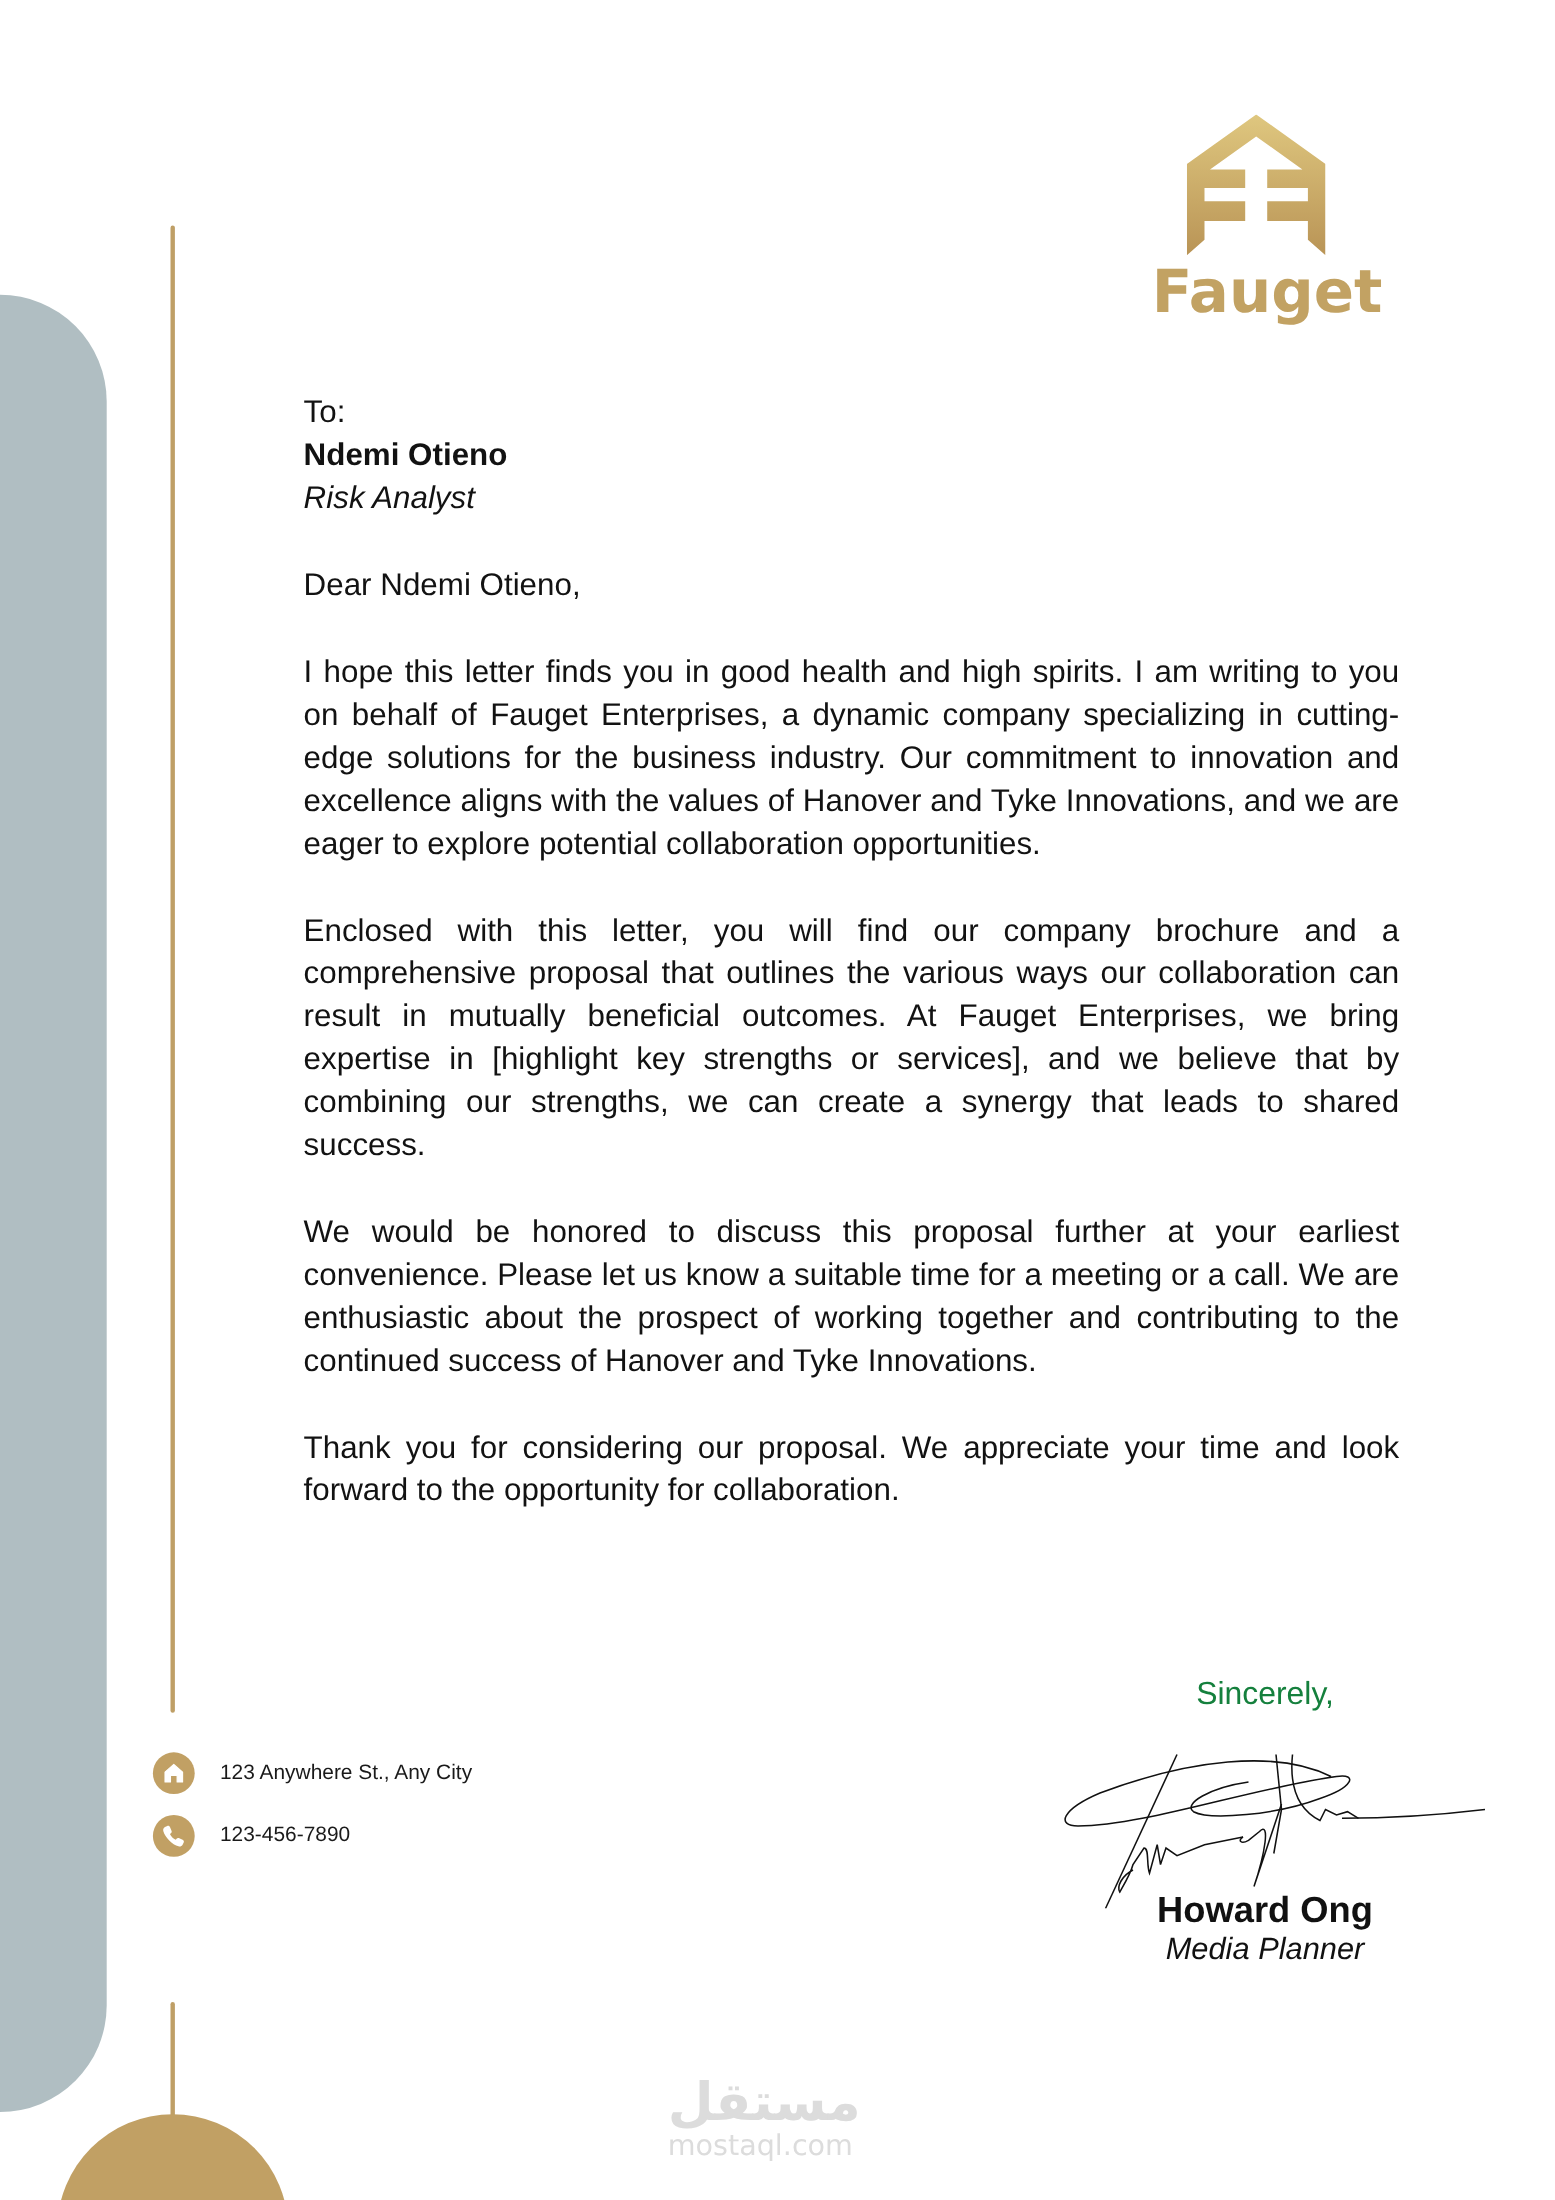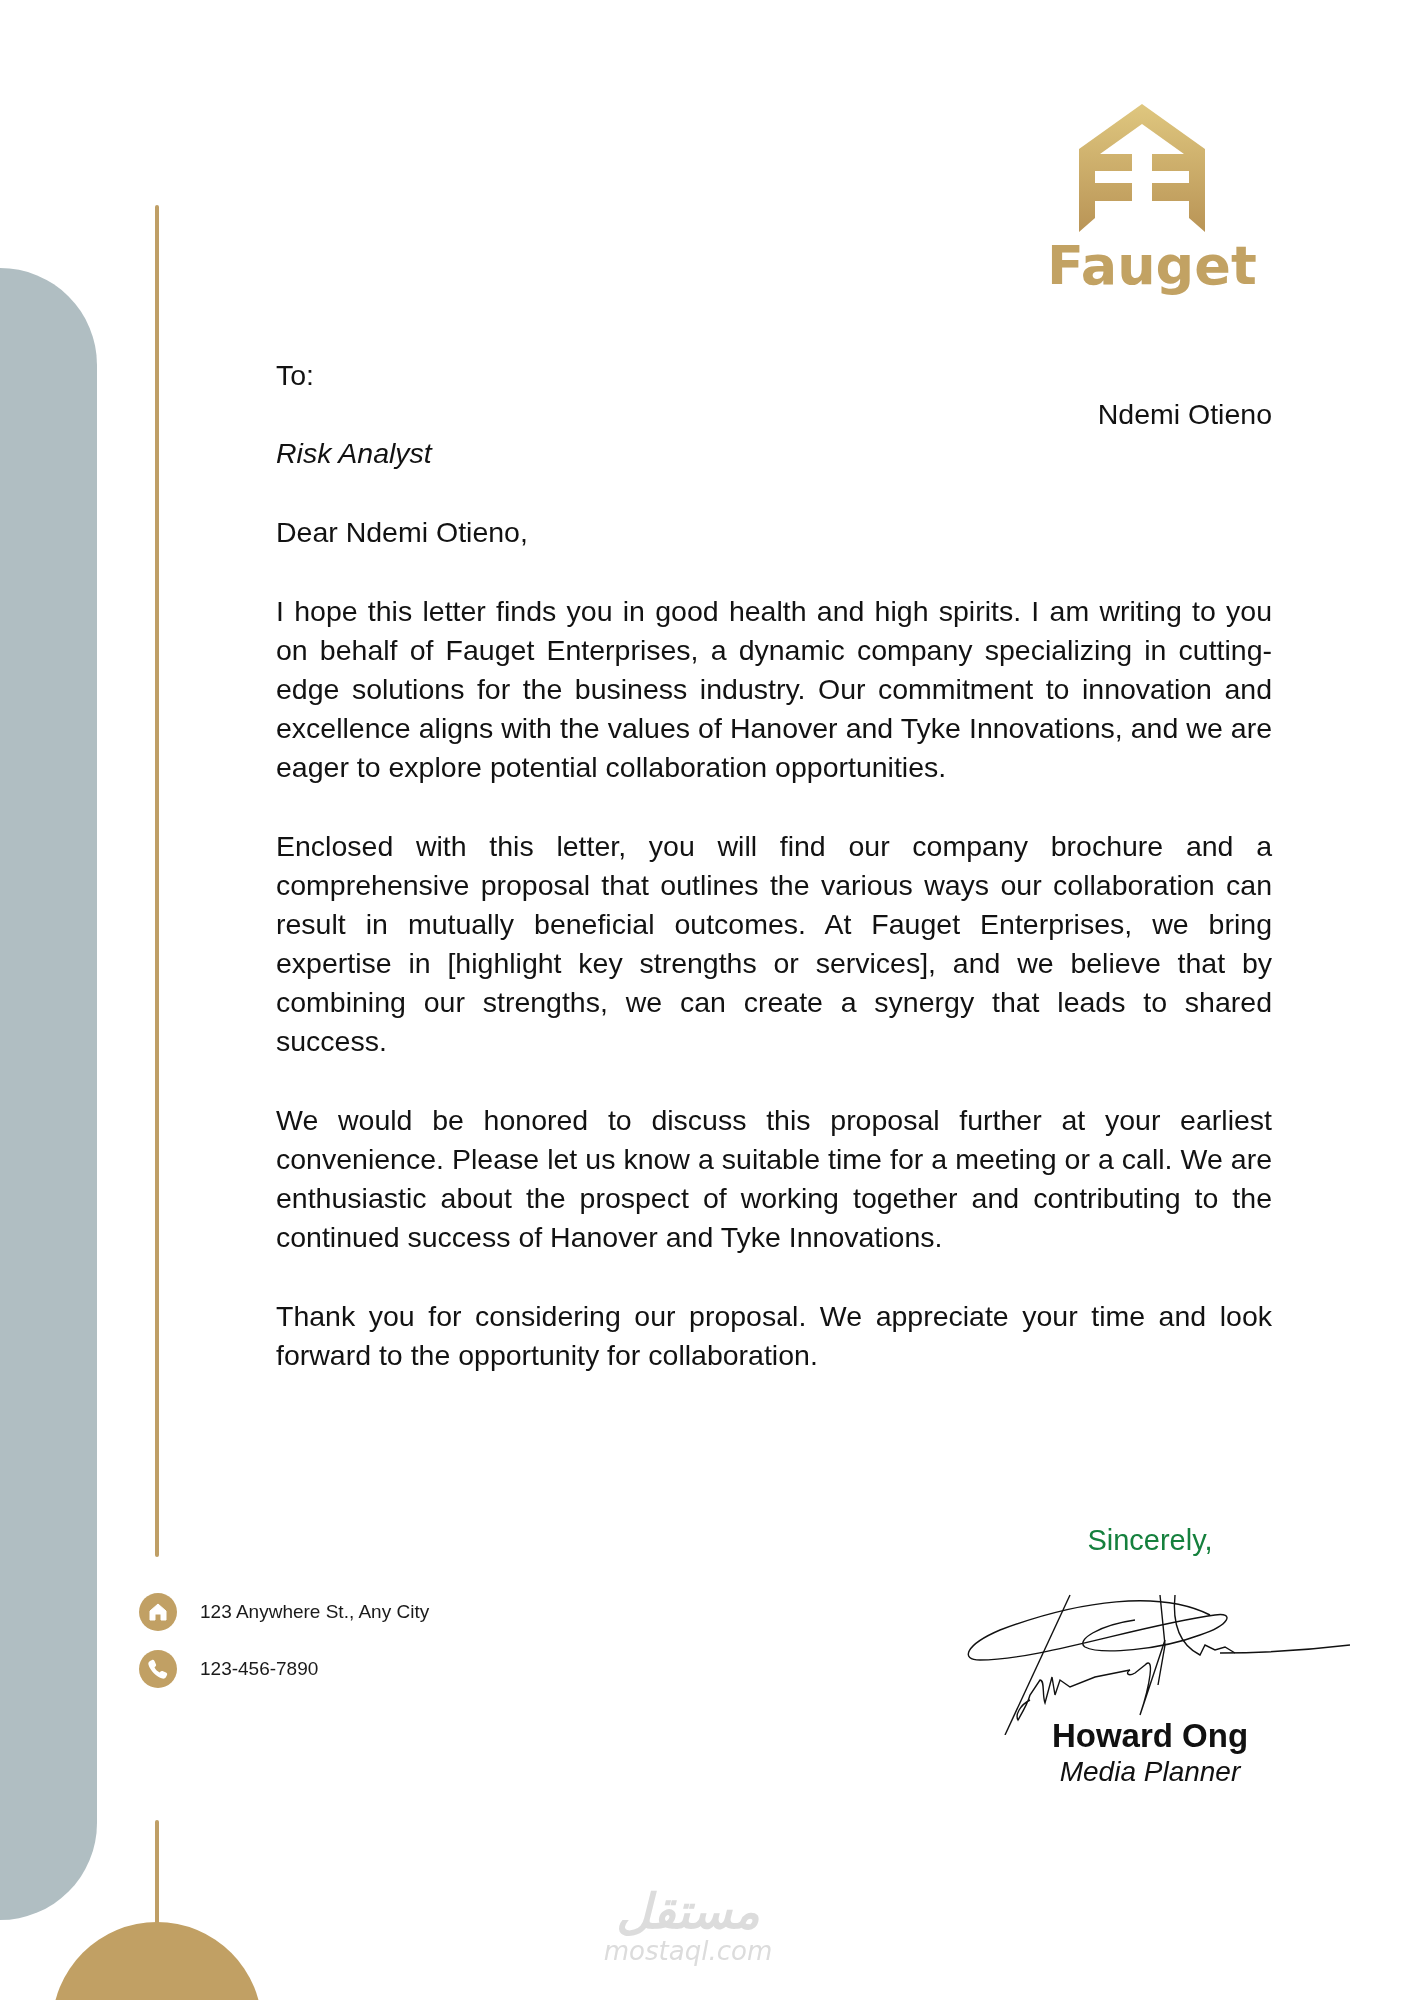--- a/index.html
+++ b/index.html
@@ -14,39 +14,39 @@
   .semi { position:absolute; left:52px; top:1922px; width:210px; height:210px;
           border-radius:50%; background:#c1a064; }
 
   .logo { position:absolute; left:1047px; top:104px; width:190px; text-align:center; }
   .logo svg { display:block; margin:0 auto; }
   .logo-text { font-family:"DejaVu Sans", sans-serif; font-weight:bold; font-size:54px;
                color:#c2a263; margin-top:2px; letter-spacing:0px; line-height:64px; }
 
   .content { position:absolute; left:276px; top:356px; width:996px; font-size:28.5px; line-height:39px; color:#121212; }
   .to-label { }
-  .recipient-name { font-weight:normal;text-align:right; }
+  .recipient-name { font-weight:bold; }
   .recipient-title { font-style:italic; }
   .salutation { margin-top:40px; }
   .para { margin-top:40px; text-align:justify; text-align-last:left; }
 
   .contacts { position:absolute; left:139px; top:1583px; }
   .contact { display:flex; align-items:center; height:57px; }
   .c-icon { width:38px; height:38px; border-radius:50%; background:#c1a064;
             display:flex; align-items:center; justify-content:center; flex:none; }
   .c-text { margin-left:23px; font-size:19px; color:#1a1a1a; }
 
   .signoff { position:absolute; left:950px; top:1520px; width:400px; text-align:center; }
   .sincerely { font-size:29px; line-height:40px; color:#15803d; }
   .signature { position:absolute; left:960px; top:1585px; }
   .signer { position:absolute; left:1000px; top:1718px; width:300px; text-align:center; }
   .signer-name { font-weight:bold; font-size:33px; line-height:36px; }
   .signer-title { font-style:italic; font-size:28px; line-height:36px; }
 
-  .watermark { position:absolute; left:588px; top:1885px; width:200px; text-align:center; color:#dcdcdc;font-style:italic; }
+  .watermark { position:absolute; left:607px; top:1885px; width:200px; color:#dcdcdc; }
   .wm-ar { font-size:48px; font-weight:bold; line-height:52px; font-family:"DejaVu Sans", sans-serif; }
   .wm-en { font-size:26px; line-height:28px; font-family:"DejaVu Sans", sans-serif; }
 </style>
 </head>
 <body>
 
 <div class="blob"></div>
 <div class="vline top"></div>
 <div class="vline bottom"></div>
 <div class="semi"></div>

